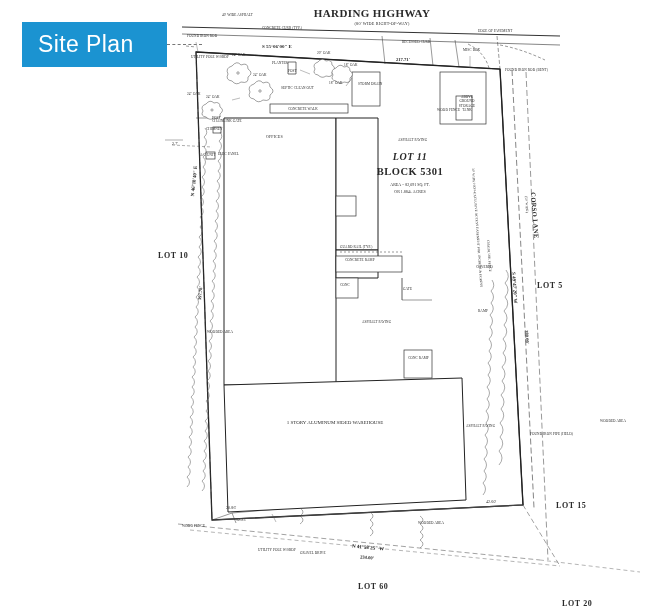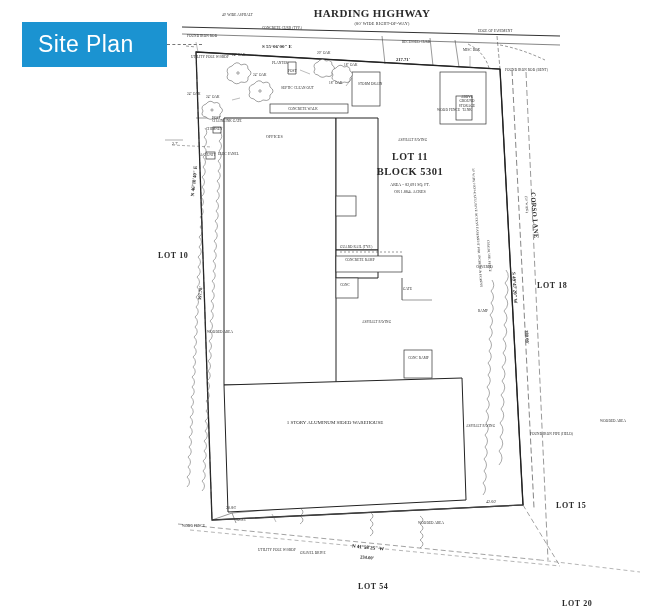--- a/index.html
+++ b/index.html
@@ -186,29 +186,29 @@
   <span class="txt" style="color: rgb(255, 255, 255);">Site Plan</span>
 </div>
 <div id="banner-leader"></div>
 
 <div class="lbl hwy ctr" style="left:372px;top:8px;">HARDING HIGHWAY</div>
 <div class="lbl hwysub ctr" style="left:382px;top:22px;">(80' WIDE RIGHT-OF-WAY)</div>
 
 <div class="lbl med rot90" style="left:536px;top:192px;transform:rotate(86deg);">CORSO LANE</div>
 <div class="lbl tiny rot90" style="left:527px;top:196px;transform:rotate(86deg);">(50' WIDE)</div>
 
-<div class="lbl lot11 ctr" style="left:410px;top:152px;">LOT 11</div>
+<div class="lbl lot11 ctr" style="left:410px;top:152px;font-style:italic;">LOT 11</div>
 <div class="lbl blk ctr" style="left:410px;top:166px;">BLOCK 5301</div>
 <div class="lbl area ctr" style="left:410px;top:182px;">AREA = 82,091 SQ. FT.</div>
 <div class="lbl area ctr" style="left:410px;top:189px;">OR 1.884± ACRES</div>
 
 <div class="lbl lot" style="left:158px;top:252px;">LOT 10</div>
-<div class="lbl lot" style="left:537px;top:282px;">LOT 18</div>
+<div class="lbl lot" style="left:537px;top:282px;">LOT 5</div>
 <div class="lbl lot" style="left:556px;top:502px;">LOT 15</div>
-<div class="lbl lot" style="left:358px;top:583px;">LOT 54</div>
+<div class="lbl lot" style="left:358px;top:583px;">LOT 60</div>
 <div class="lbl lot" style="left:562px;top:600px;">LOT 20</div>
 
 <div class="lbl bear" style="left:262px;top:44px;">S 55°06'00" E</div>
 <div class="lbl bear rot90" style="left:190px;top:196px;transform:rotate(-84deg);">N 46°18'40" E</div>
 <div class="lbl bear rot90" style="left:516px;top:272px;transform:rotate(86deg);">S 49°47'20" W</div>
 <div class="lbl bear" style="left:352px;top:545px;transform:rotate(5deg);">N 41°58'25" W</div>
 
 <div class="lbl dim" style="left:396px;top:58px;">217.71'</div>
 <div class="lbl dim rot90" style="left:528px;top:330px;transform:rotate(86deg);">388.00'</div>
 <div class="lbl dim" style="left:360px;top:556px;transform:rotate(5deg);">234.00'</div>

